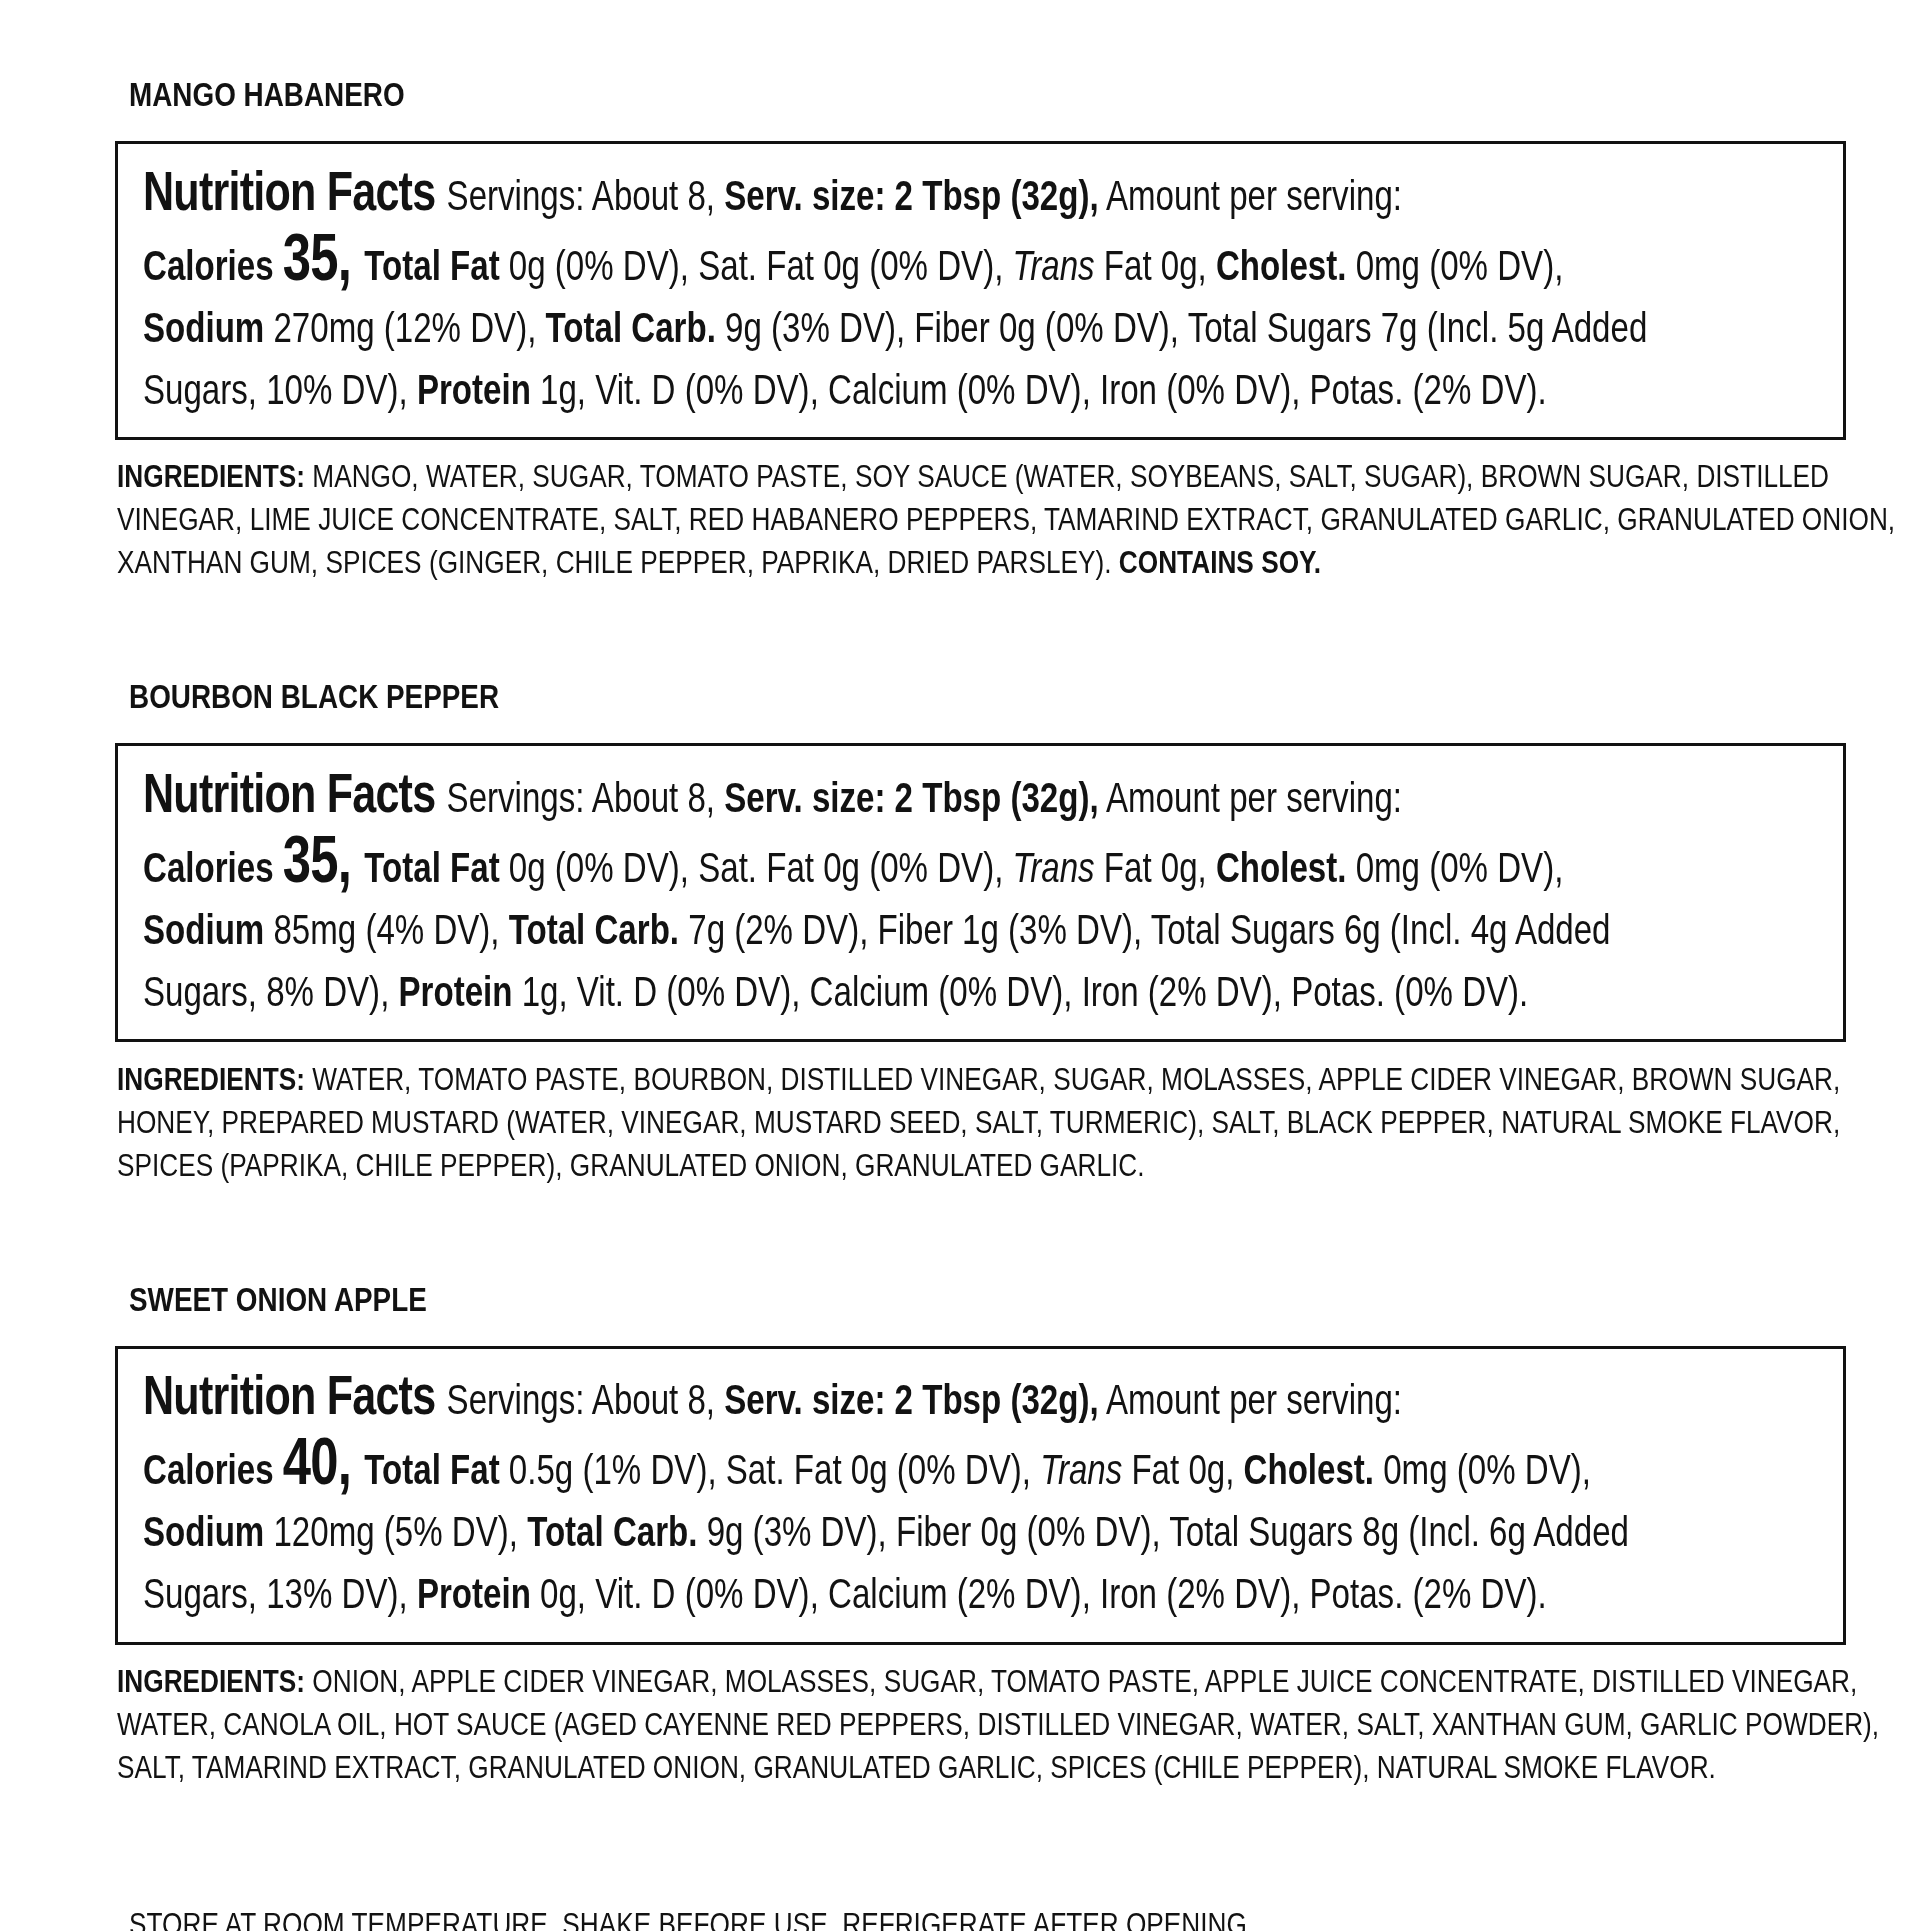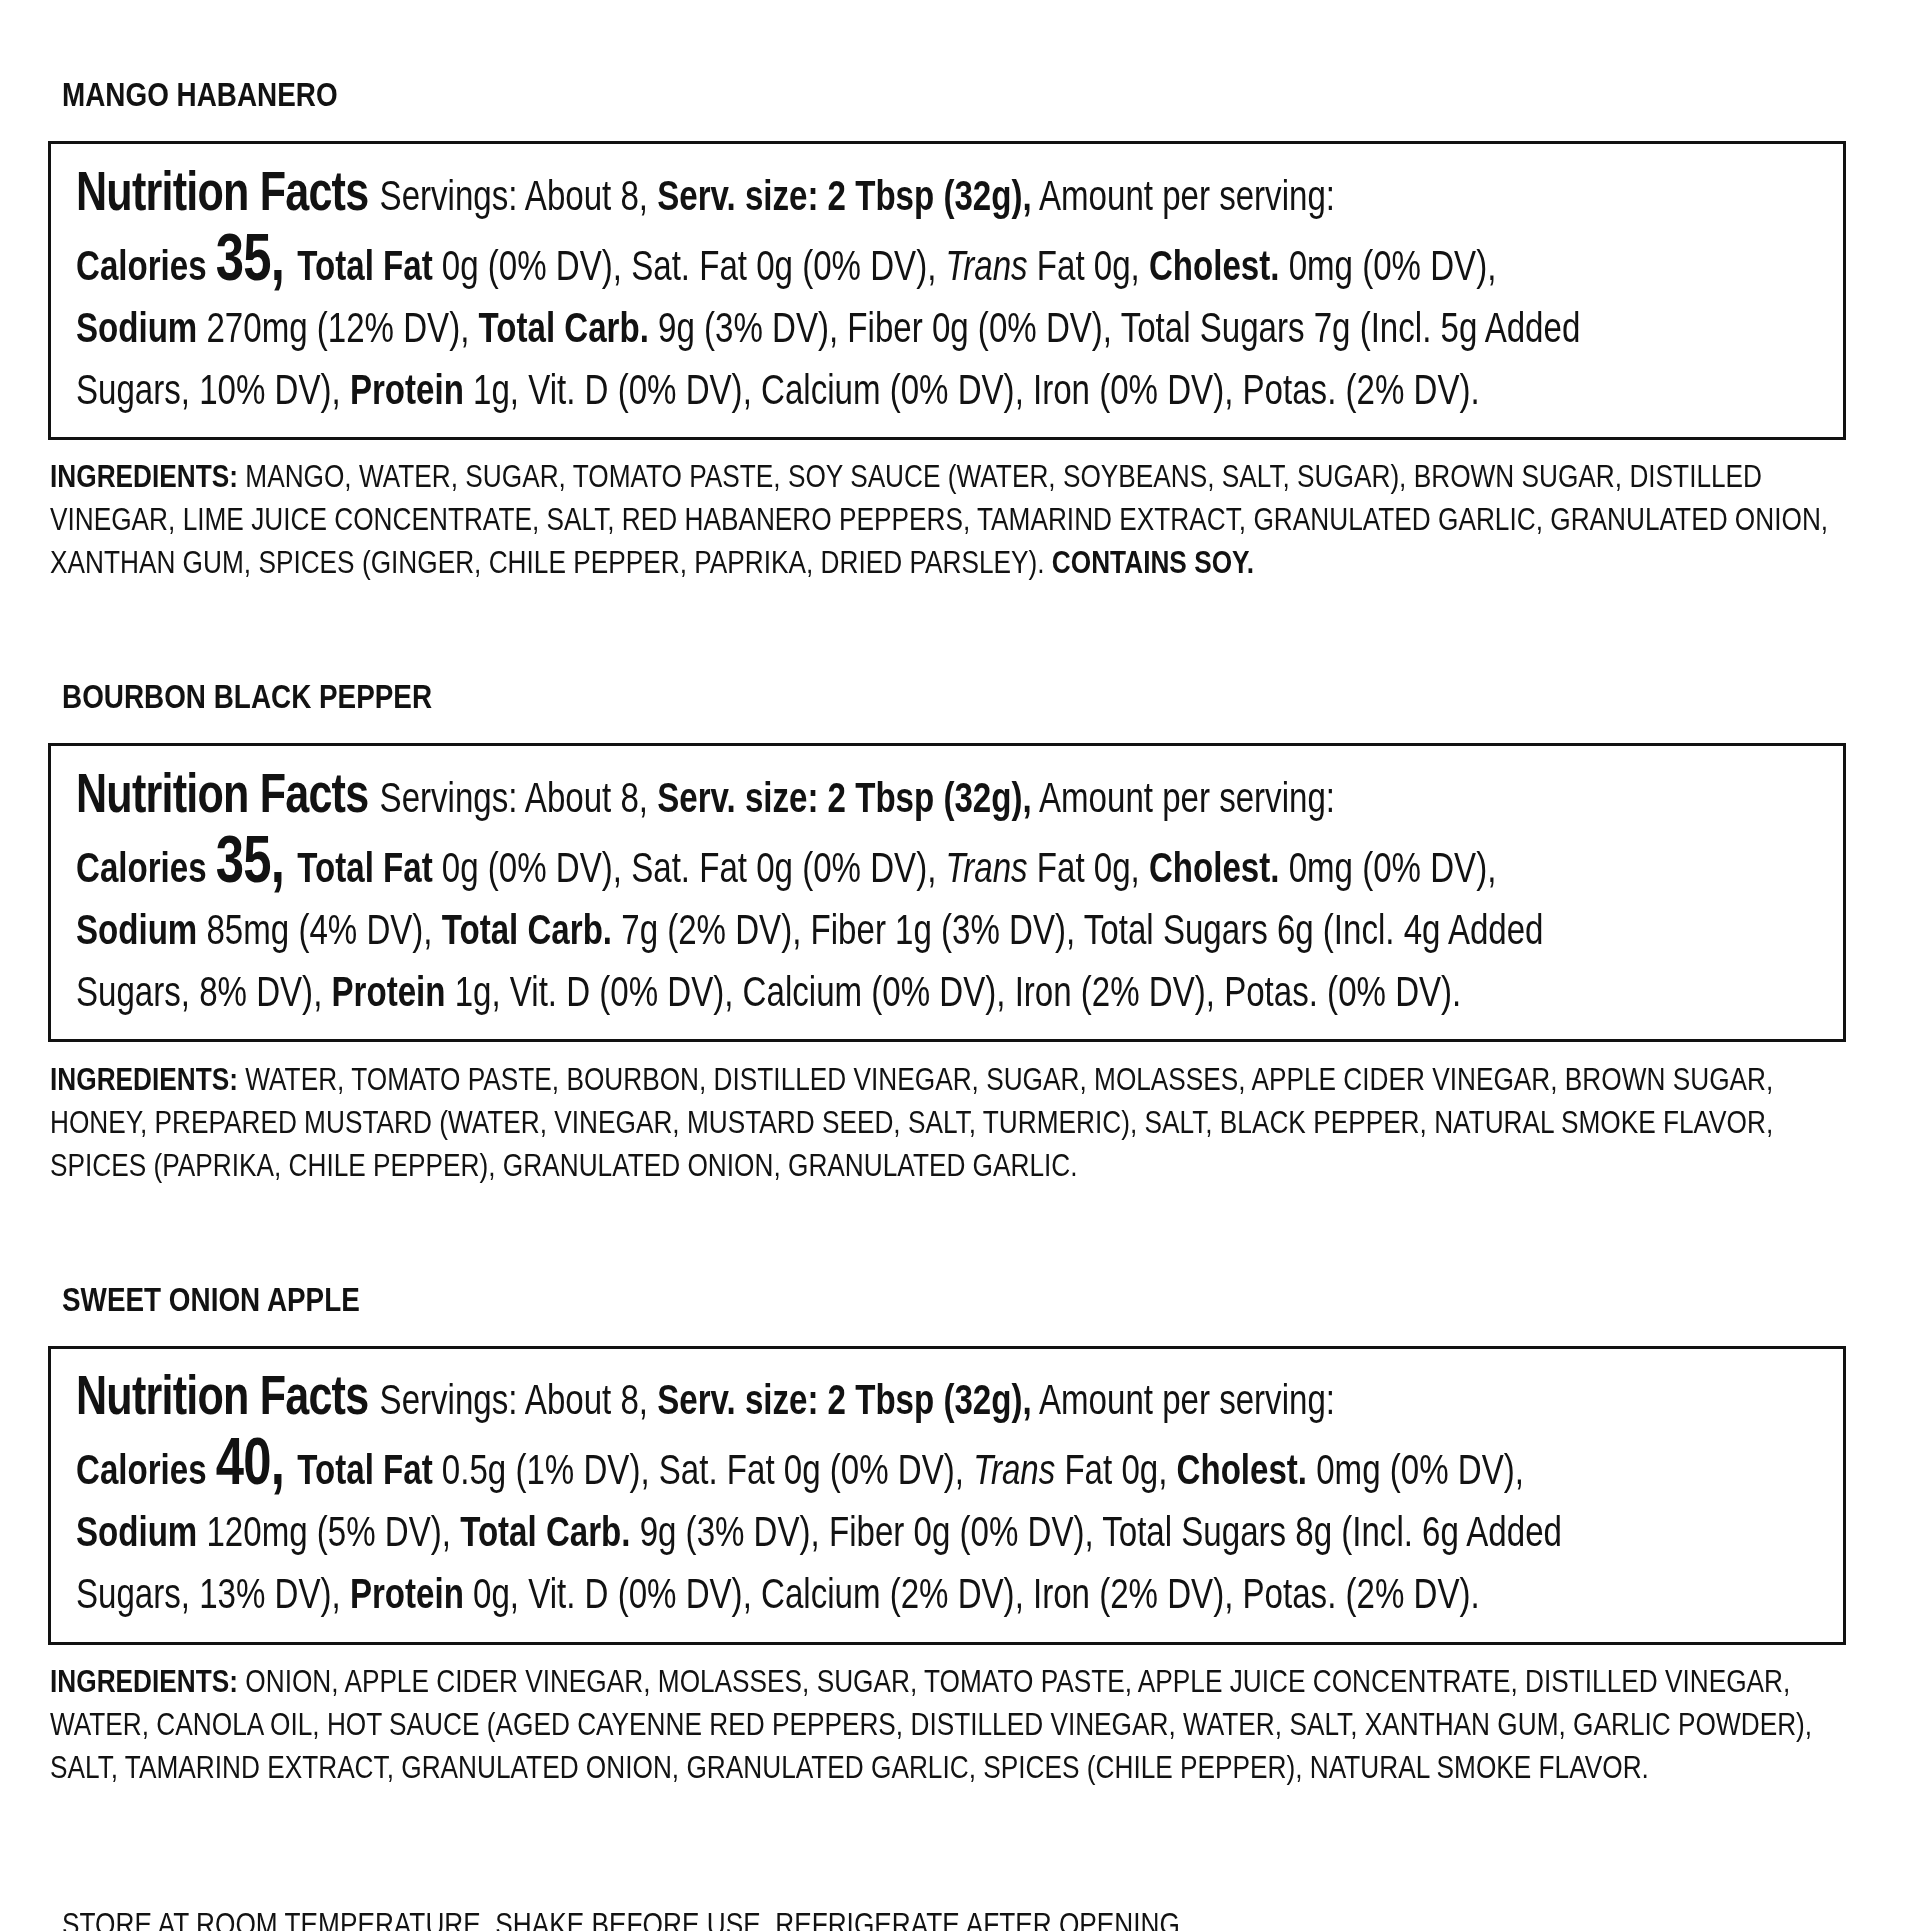--- a/index.html
+++ b/index.html
@@ -9,21 +9,21 @@
     width: 1931px;
     height: 1931px;
     overflow: hidden;
     font-family: "Liberation Sans", sans-serif;
     color: #121212;
   }
   .page {
     box-sizing: border-box;
     width: 1931px;
     height: 1931px;
-    padding: 75px 85px 0 48px;
+    padding: 75px 85px 0 115px;
   }
   
   .cond-82 {
     width: 122%;
     transform: scaleX(0.8197);
     transform-origin: 0 0;
     white-space: nowrap;
   }
   .cond-77 {
     width: 130%;

